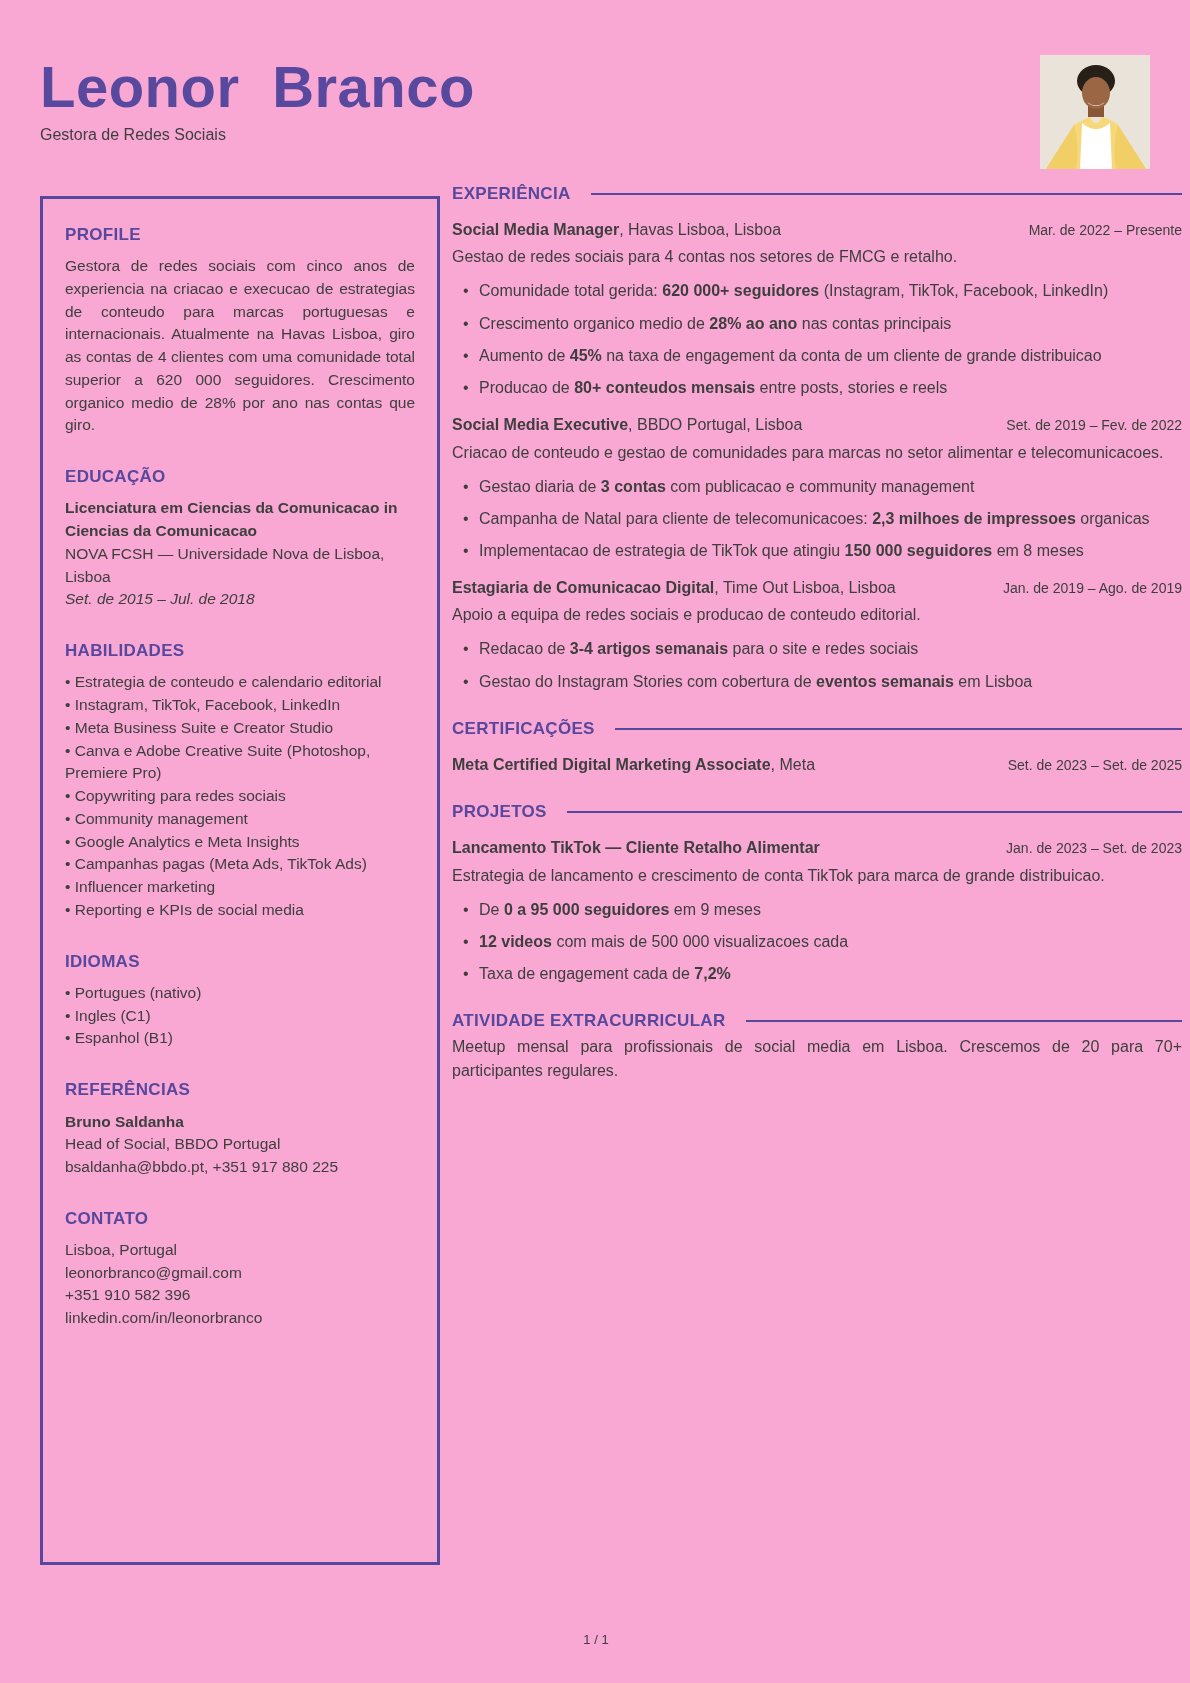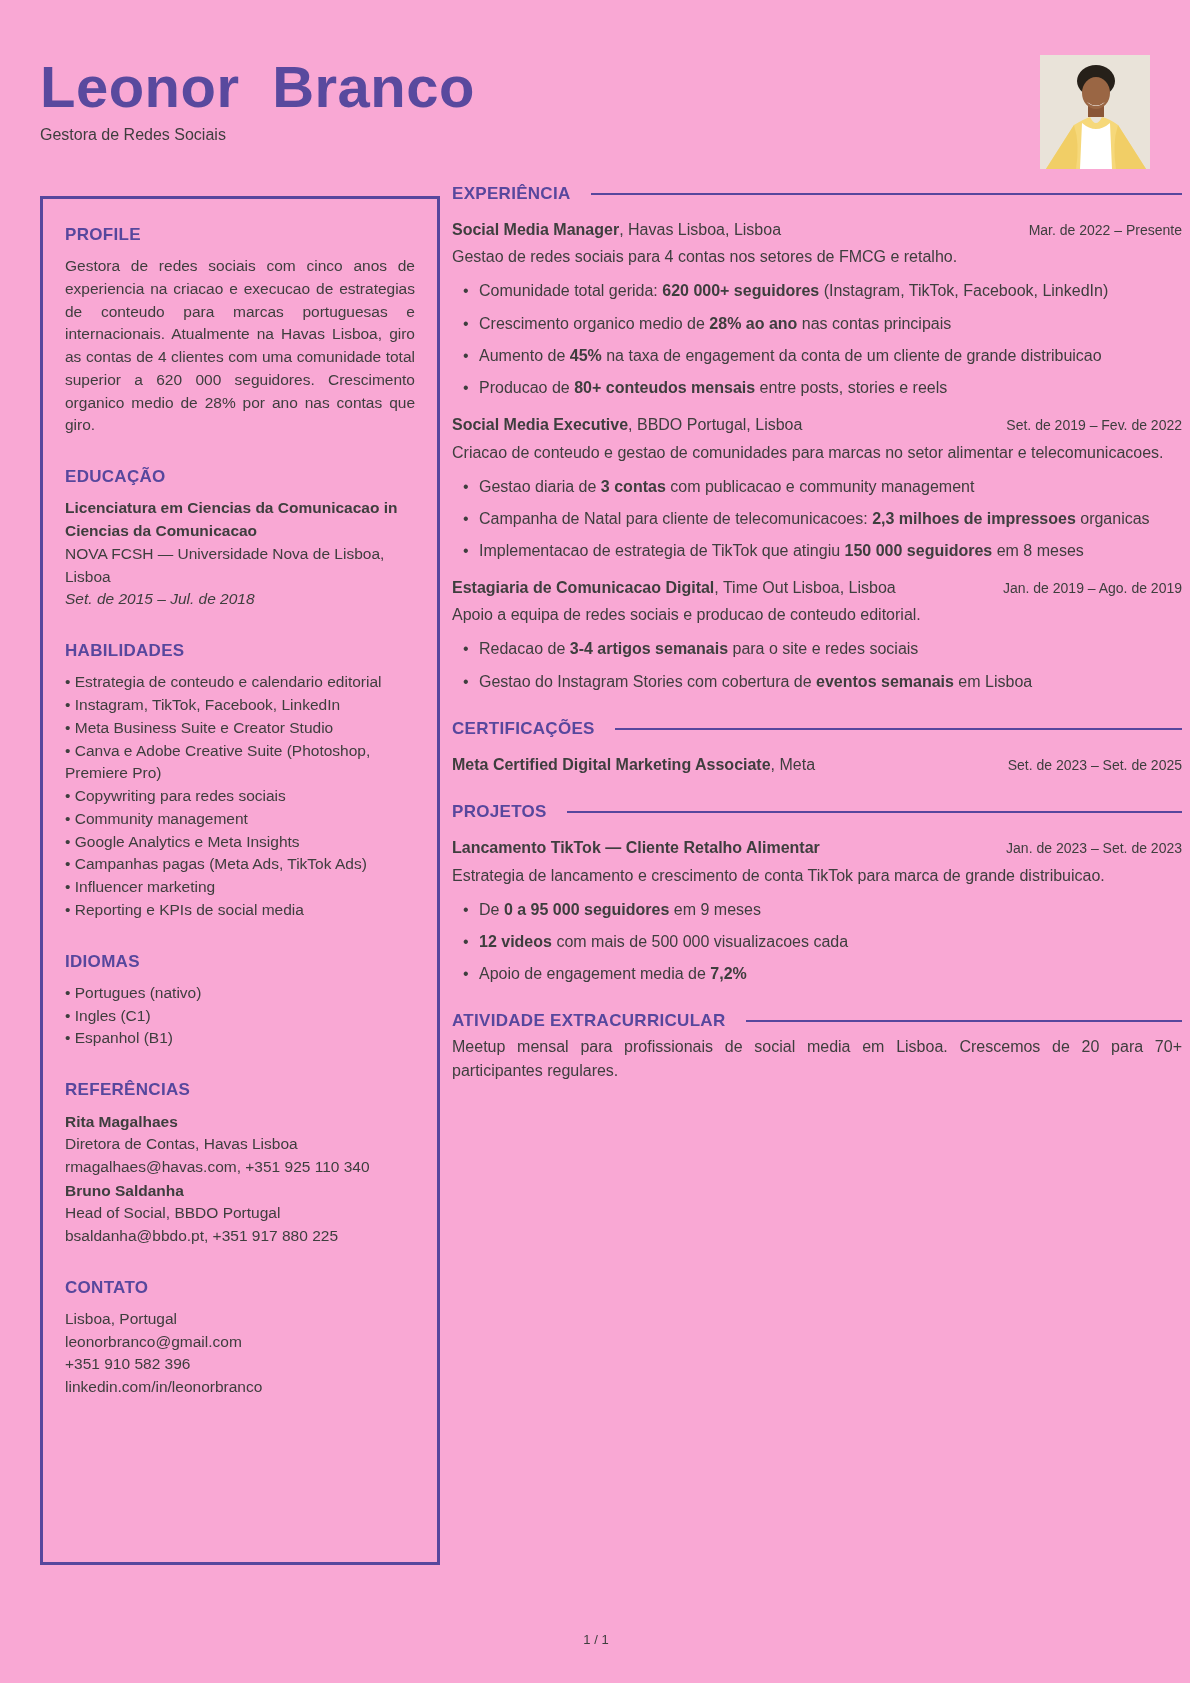--- a/index.html
+++ b/index.html
@@ -121,25 +121,20 @@
     <section class="side-section">
       <h2 class="side-heading">IDIOMAS</h2>
       <div class="side-li">Portugues (nativo)</div>
       <div class="side-li">Ingles (C1)</div>
       <div class="side-li">Espanhol (B1)</div>
     </section>
 
     <section class="side-section">
       <h2 class="side-heading">REFERÊNCIAS</h2>
       <div>
-        <div class="ref-name">Rita Magalhaes</div>
-        <div class="side-line">Diretora de Contas, Havas Lisboa</div>
-        <div class="side-line">rmagalhaes@havas.com, +351 925 110 340</div>
-      </div>
-      <div>
         <div class="ref-name">Bruno Saldanha</div>
         <div class="side-line">Head of Social, BBDO Portugal</div>
         <div class="side-line">bsaldanha@bbdo.pt, +351 917 880 225</div>
       </div>
     </section>
 
     <section class="side-section">
       <h2 class="side-heading">CONTATO</h2>
       <div class="side-line">Lisboa, Portugal</div>
       <div class="side-line">leonorbranco@gmail.com</div>
@@ -212,21 +207,21 @@
     </div>
     <div>
       <div class="entry-header">
         <div class="entry-title"><b>Lancamento TikTok — Cliente Retalho Alimentar</b></div>
         <div class="entry-date">Jan. de 2023 – Set. de 2023</div>
       </div>
       <p class="entry-summary">Estrategia de lancamento e crescimento de conta TikTok para marca de grande distribuicao.</p>
       <div class="bullets">
         <div class="bullet"><span>De </span><b>0 a 95 000 seguidores</b><span> em 9 meses</span></div>
         <div class="bullet"><b>12 videos</b><span> com mais de 500 000 visualizacoes cada</span></div>
-        <div class="bullet"><span>Apoio de engagement media de </span><b>7,2%</b></div>
+        <div class="bullet"><span>Taxa de engagement cada de </span><b>7,2%</b></div>
       </div>
     </div>
 
     <div class="heading-row">
       <h2 class="main-heading">ATIVIDADE EXTRACURRICULAR</h2>
       <div class="rule"></div>
     </div>
     <div>
       <p class="entry-summary">Meetup mensal para profissionais de social media em Lisboa. Crescemos de 20 para 70+ participantes regulares.</p>
     </div>

